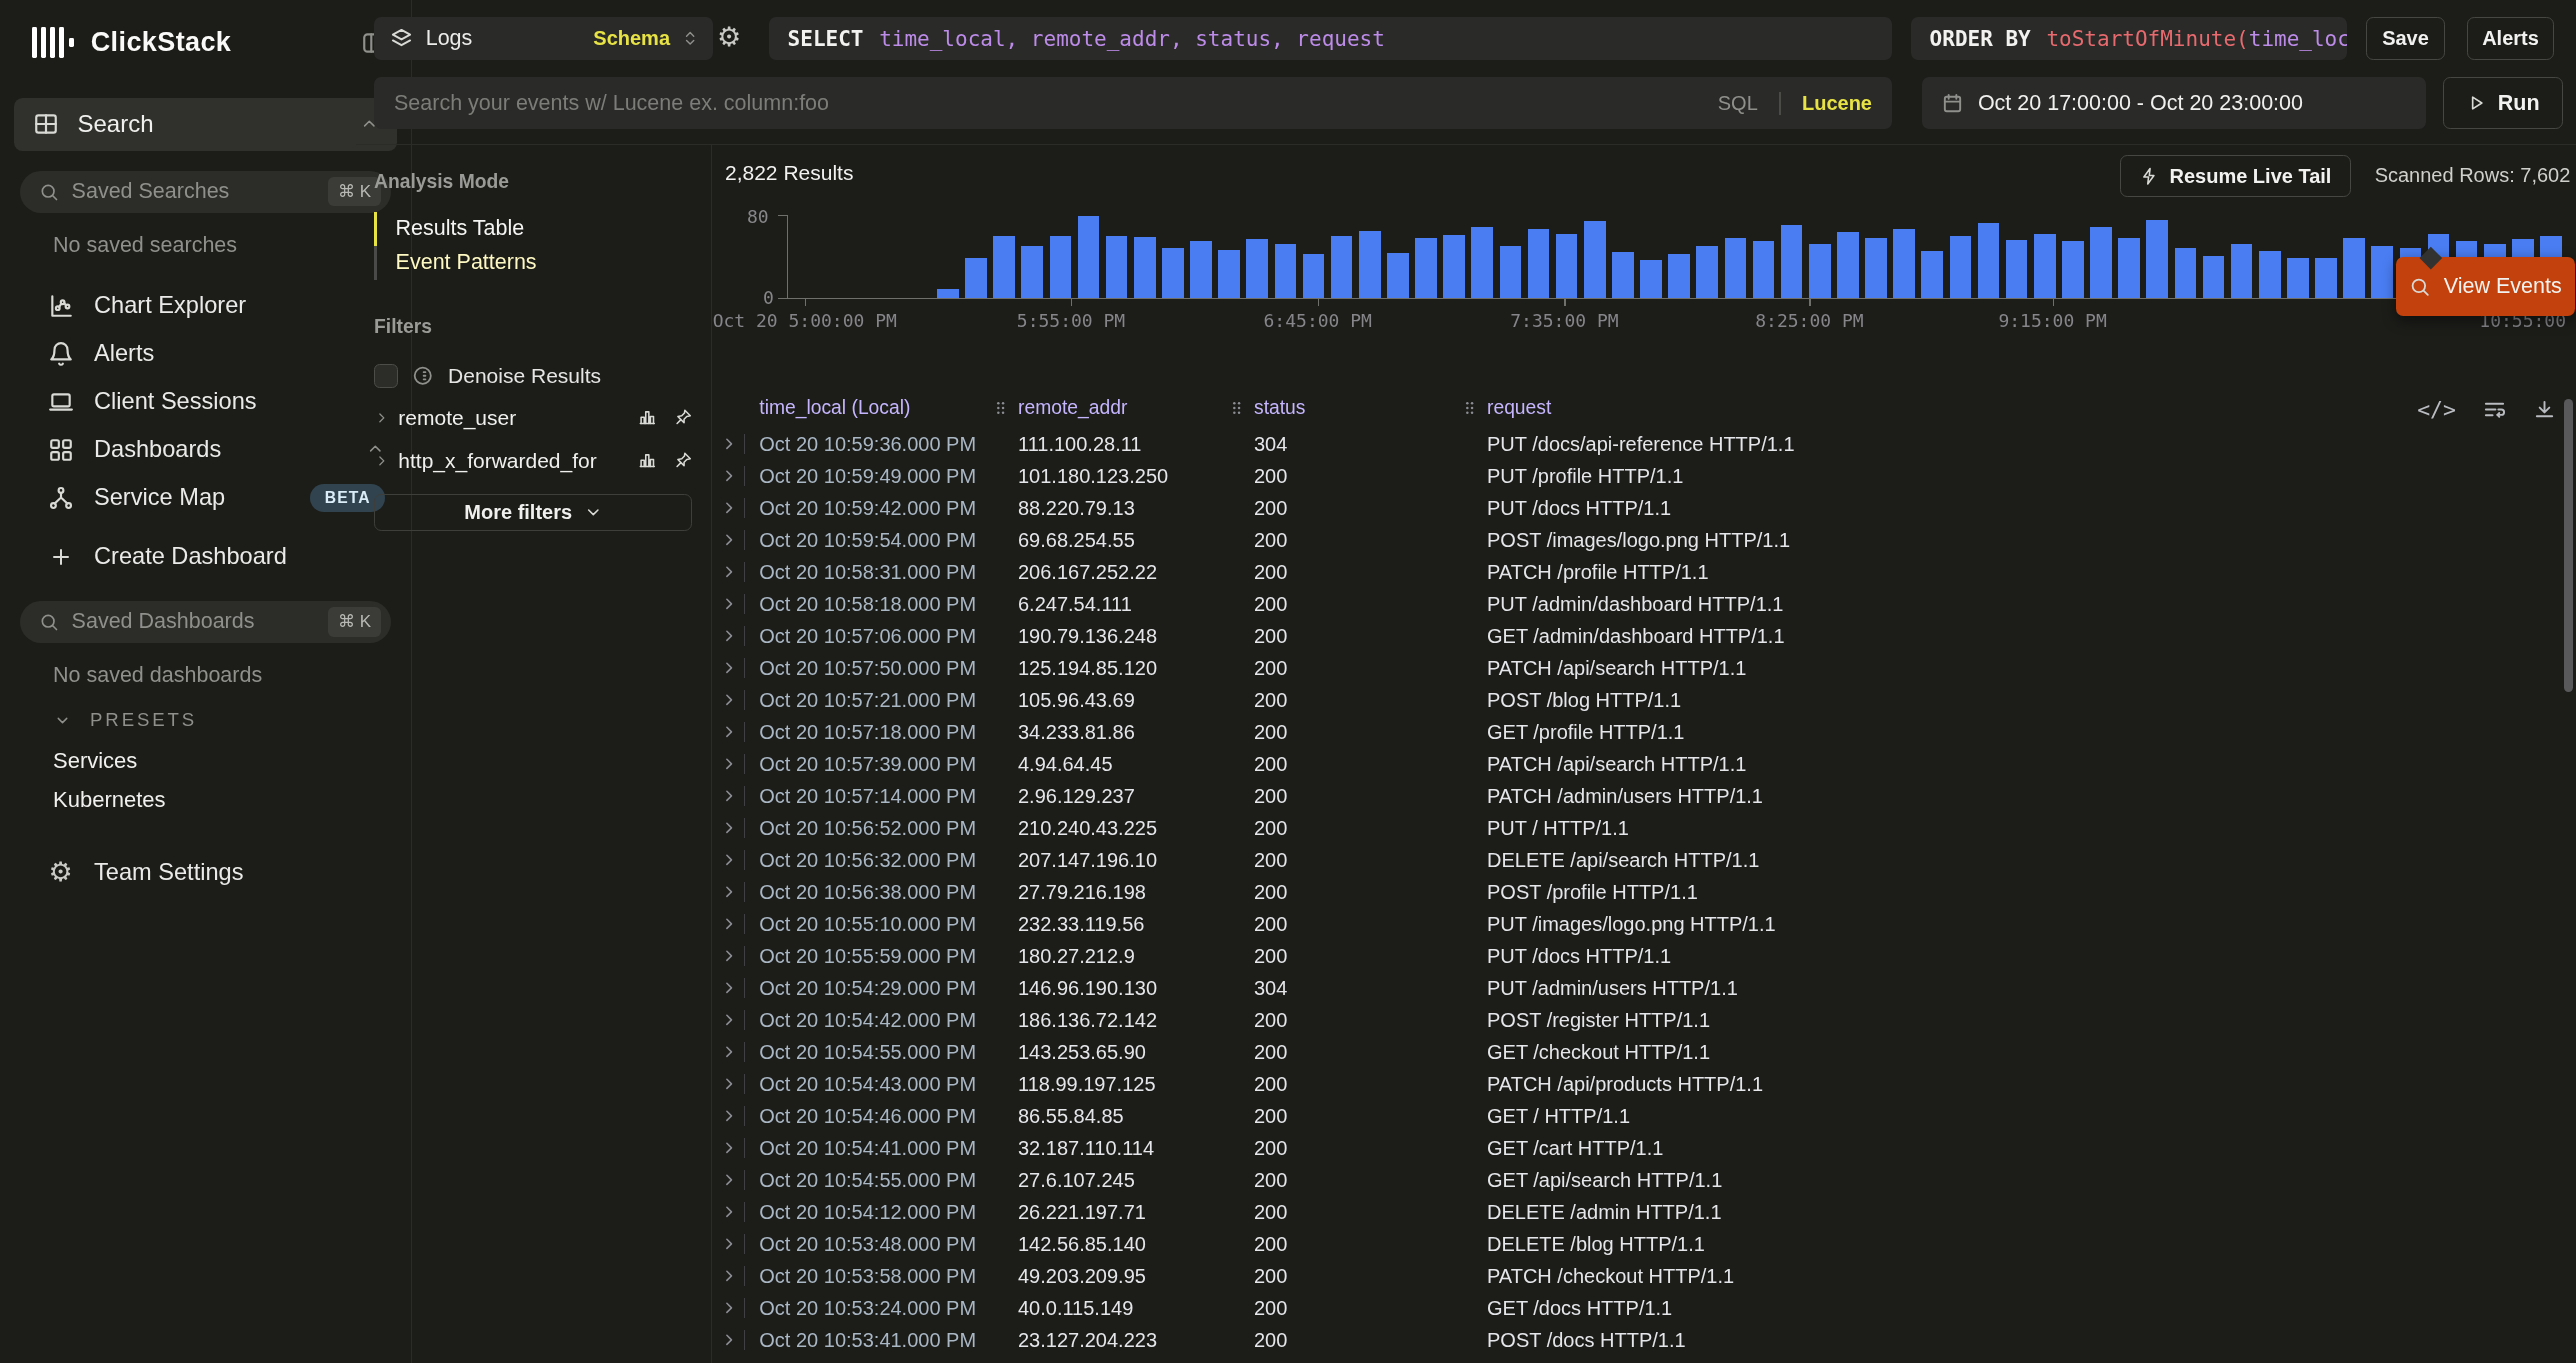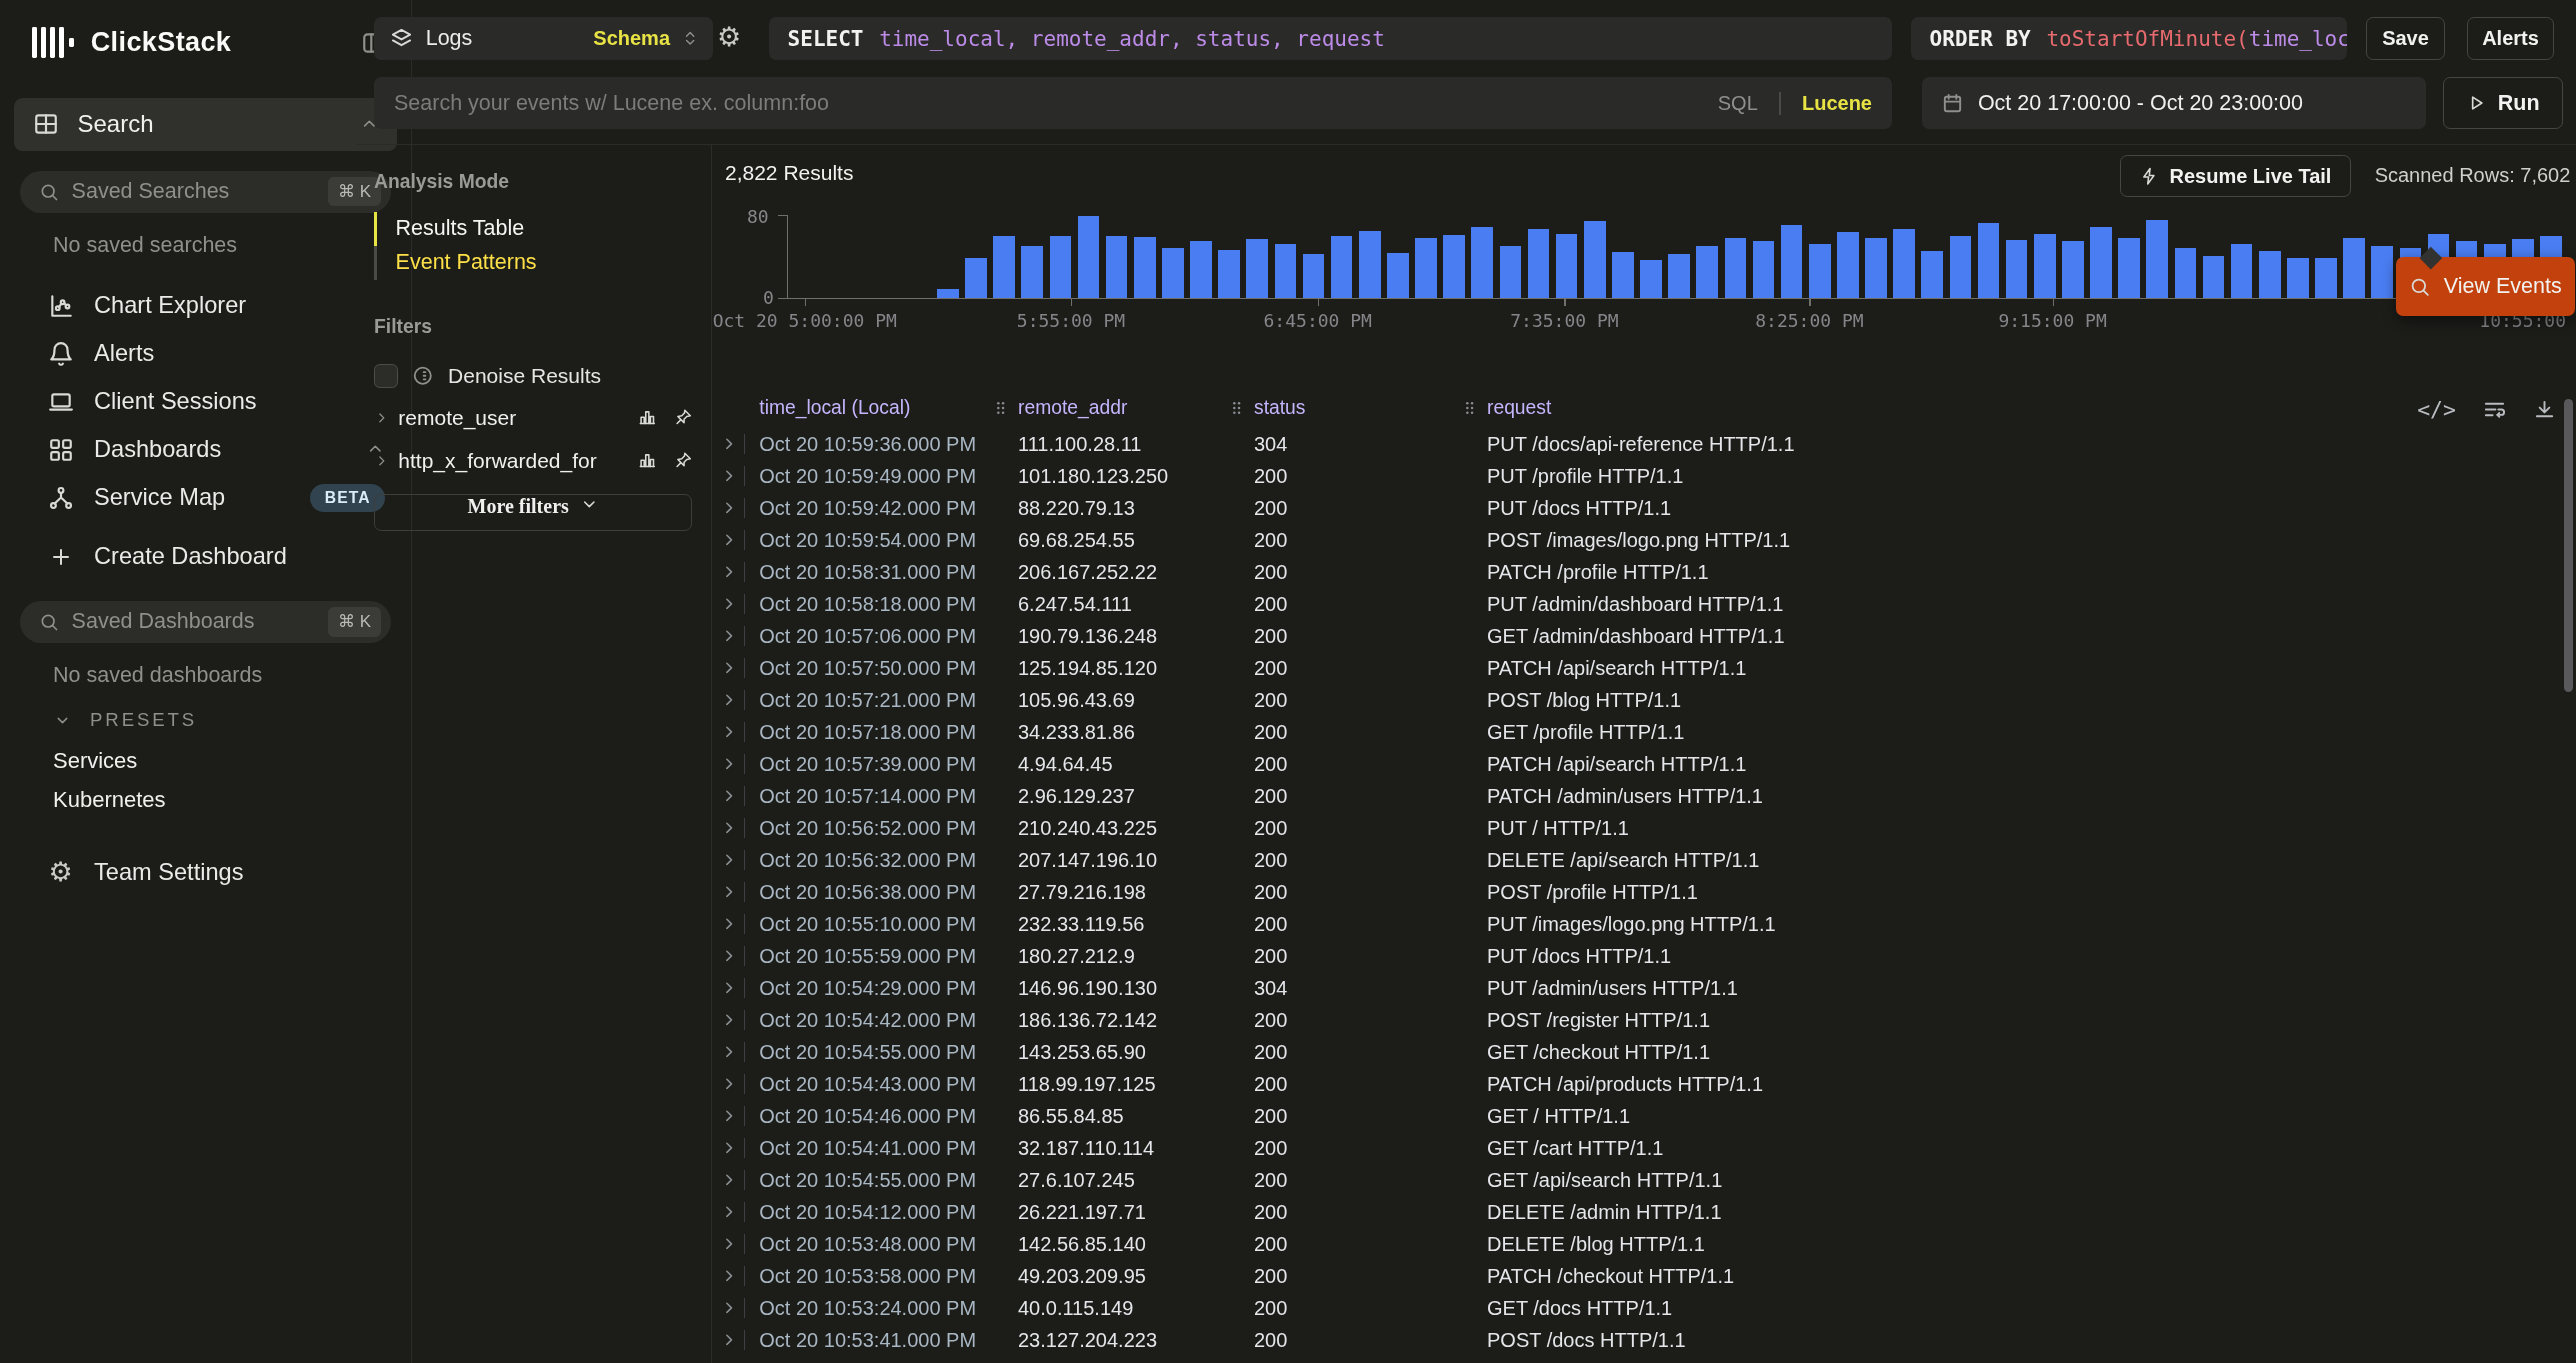--- a/index.html
+++ b/index.html
@@ -70,31 +70,31 @@
   .lang-lucene { color:#e8e345; font-size:20px; font-weight:600; }
   #date-box { left:1566px; top:77px; width:504px; height:52px; padding:0 18.6px; gap:14.3px; font-size:21.5px; color:#f0f0ee; }
   #run-btn { left:2087px; top:77px; width:120px; height:52px; font-size:21.5px; }
 
   
   #filter-col { position:absolute; left:356px; top:145px; width:356px; bottom:0;
     border-right:1.4px solid #2b2b28; padding:26px 18.6px 0 18px; }
   .panel-label { font-size:19.3px; font-weight:700; color:#9a9a97; }
   .mode-list { margin-top:18.6px; }
   .mode-item { height:34px; display:flex; align-items:center; padding-left:18.6px;
-    border-left:3.6px solid #4a4a48; font-size:21.5px; color:#fde047; }
+    border-left:3.6px solid #4a4a48; font-size:21.5px; color:#fef9c3; }
   .mode-item.active { border-left-color:#e8e345; color:#f5f5f3; }
   #filters-label { margin-top:36px; }
   .denoise-row { margin-top:18.6px; height:40px; display:flex; align-items:center; gap:14.3px; }
   .checkbox { width:24px; height:24px; background:#2c2c29; border:1.4px solid #4c4c49; border-radius:5.7px; }
   .denoise-label { font-size:21px; color:#e6e6e4; }
   .field-row { height:43px; display:flex; align-items:center; gap:8.6px; font-size:21px; color:#f0f0ee; }
   .field-row .right-icons { margin-left:auto; display:flex; gap:17px; }
   #more-filters { position:static; margin-top:11.4px; width:100%; height:37px; border:1.4px solid #3e3e3b;
-    border-radius:7.2px; display:flex; align-items:flex-start; justify-content:center; gap:11.4px;
-    font-size:20px; font-weight:700; color:#f0f0ee; background:transparent; font-family:Liberation Serif, serif; }
+    border-radius:7.2px; display:flex; align-items:center; justify-content:center; gap:11.4px;
+    font-size:20px; font-weight:700; color:#f0f0ee; background:transparent; font-family:Liberation Sans, sans-serif; }
 
   
   #results { position:absolute; left:712px; top:145px; right:0; bottom:0; overflow:hidden; }
   #results-count { position:absolute; left:13px; top:15.7px; font-size:21px; color:#f2f2f0; }
   #live-tail { left:auto; right:225px; top:10px; height:42px; padding:0 18.6px; position:absolute; }
   #scanned-rows { position:absolute; right:5.7px; top:18.6px; font-size:20px; color:#cfcfcc; }
 
   #chart { position:absolute; left:75px; top:70px; width:1775px; height:84px; }
   .y-axis { position:absolute; left:0; top:0; bottom:0; width:1.4px; background:#6f6f6c; }
   .x-axis { position:absolute; left:0; right:0; bottom:0; height:1.4px; background:#6f6f6c; }

